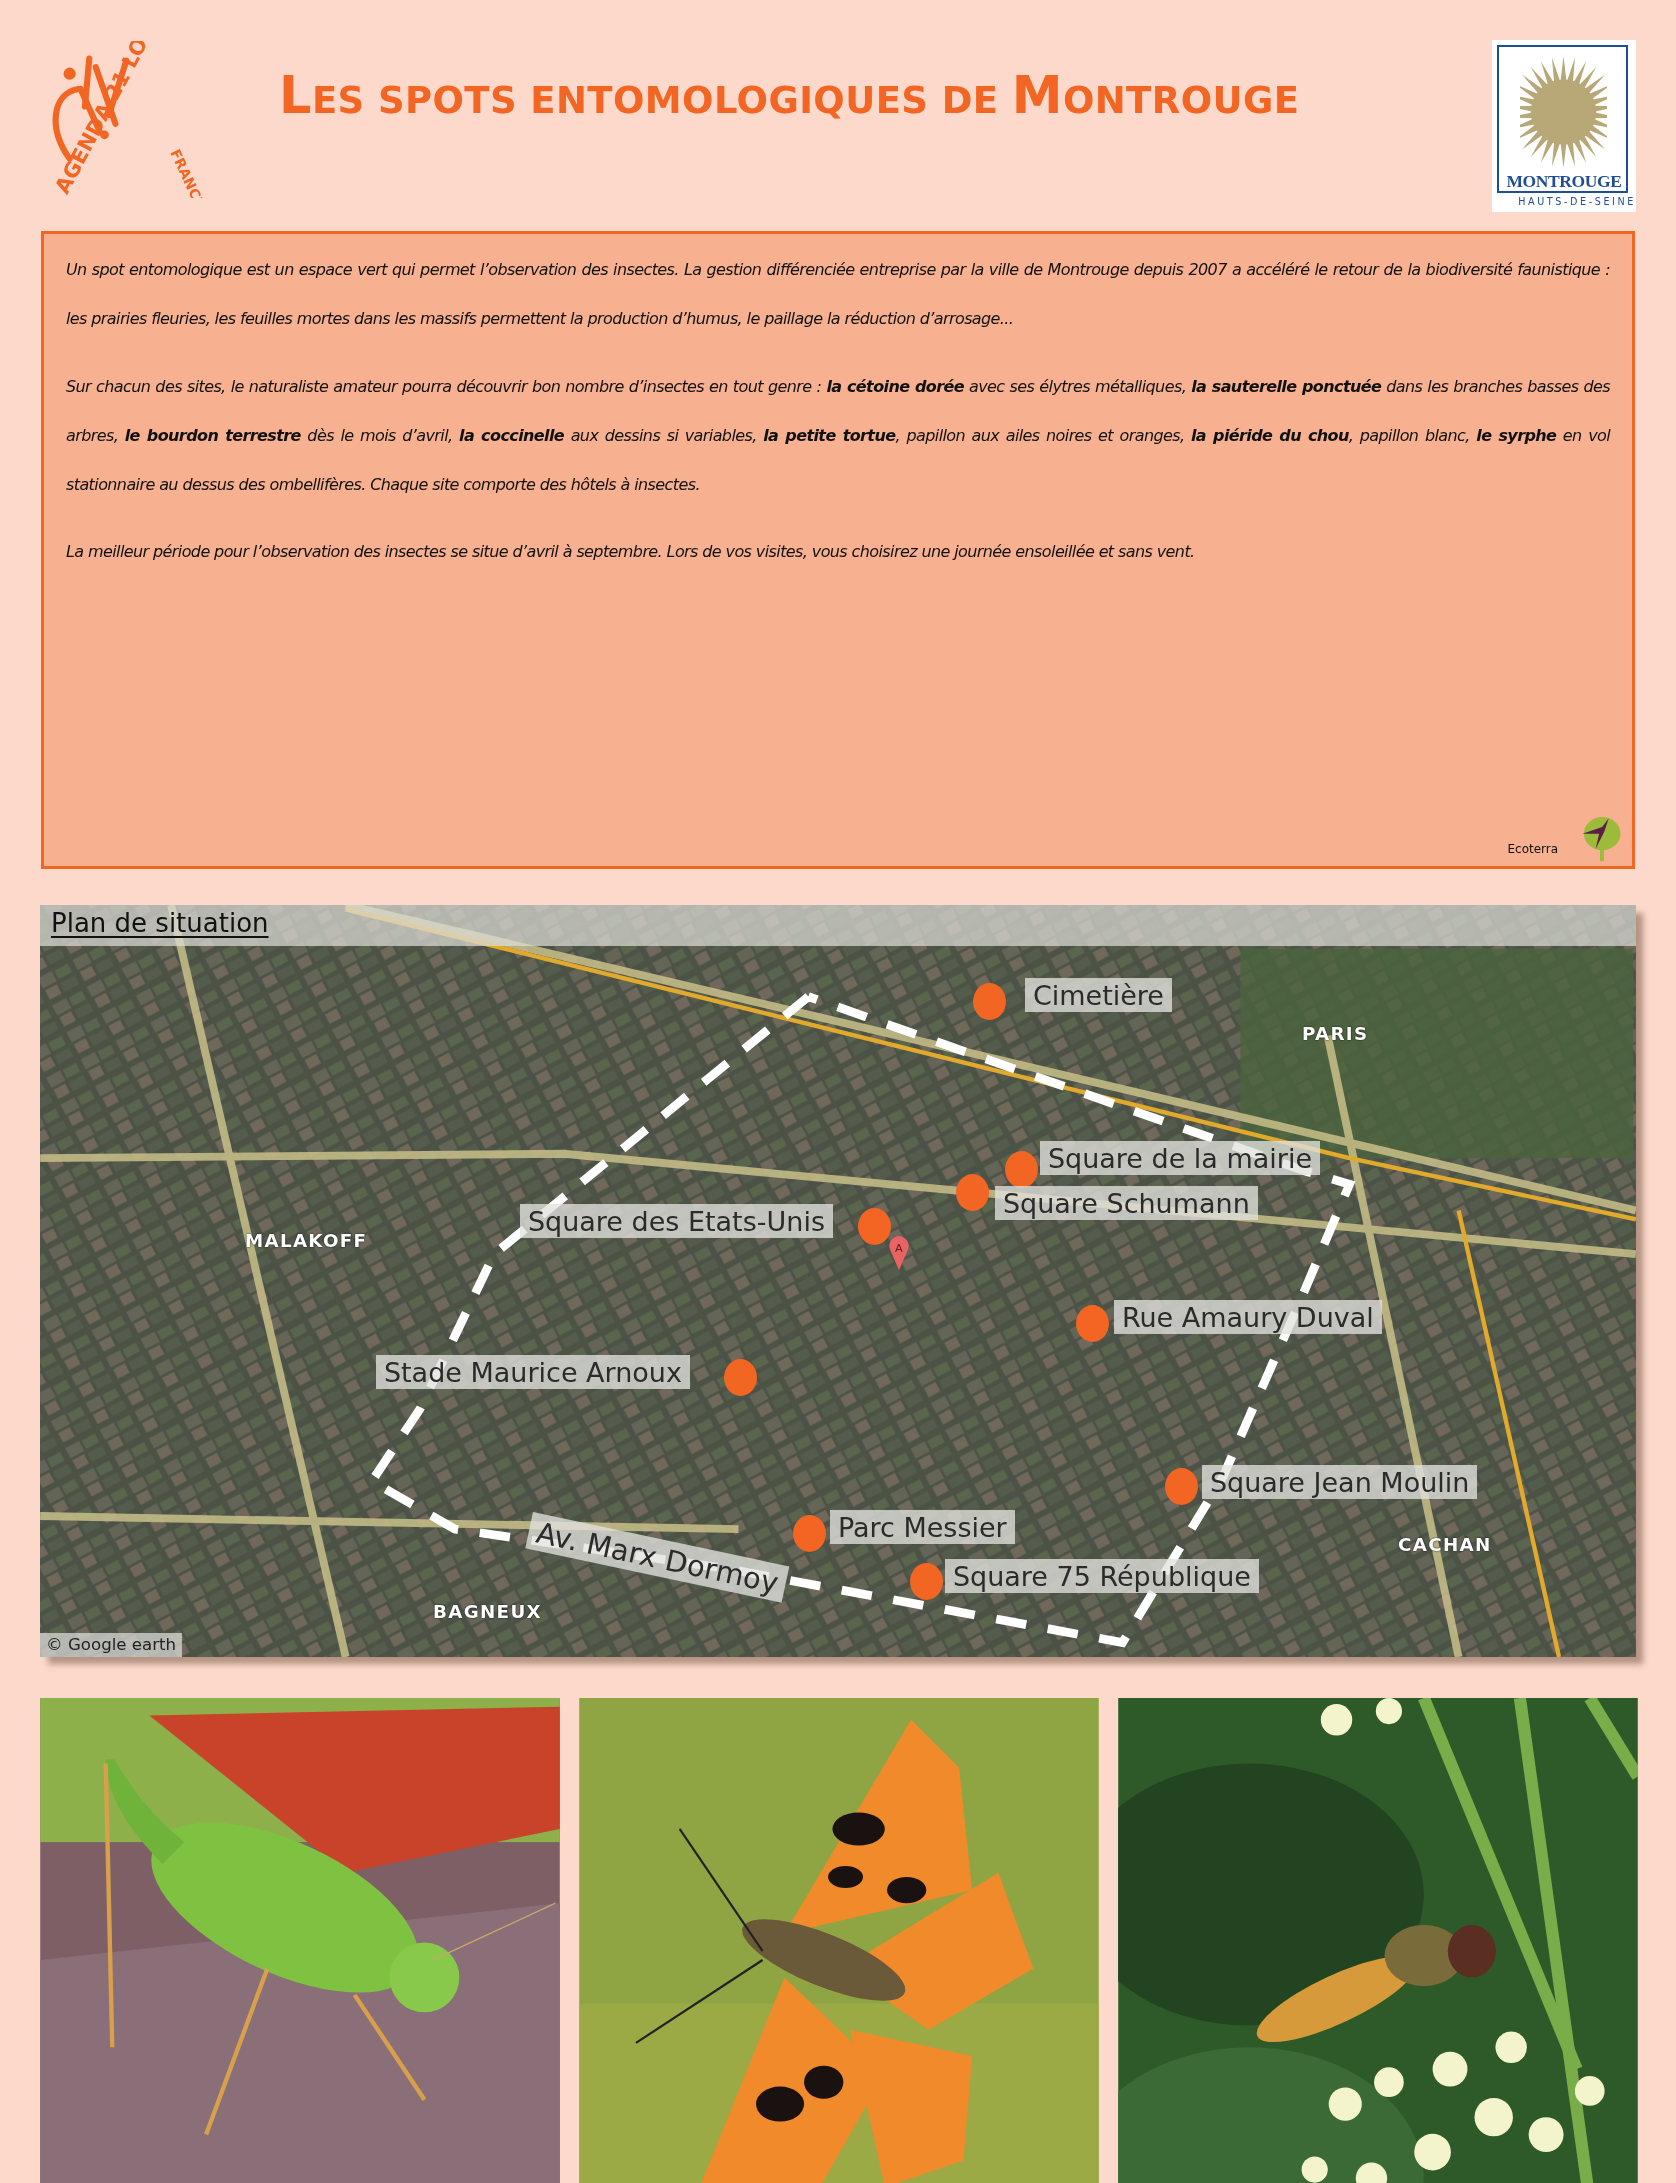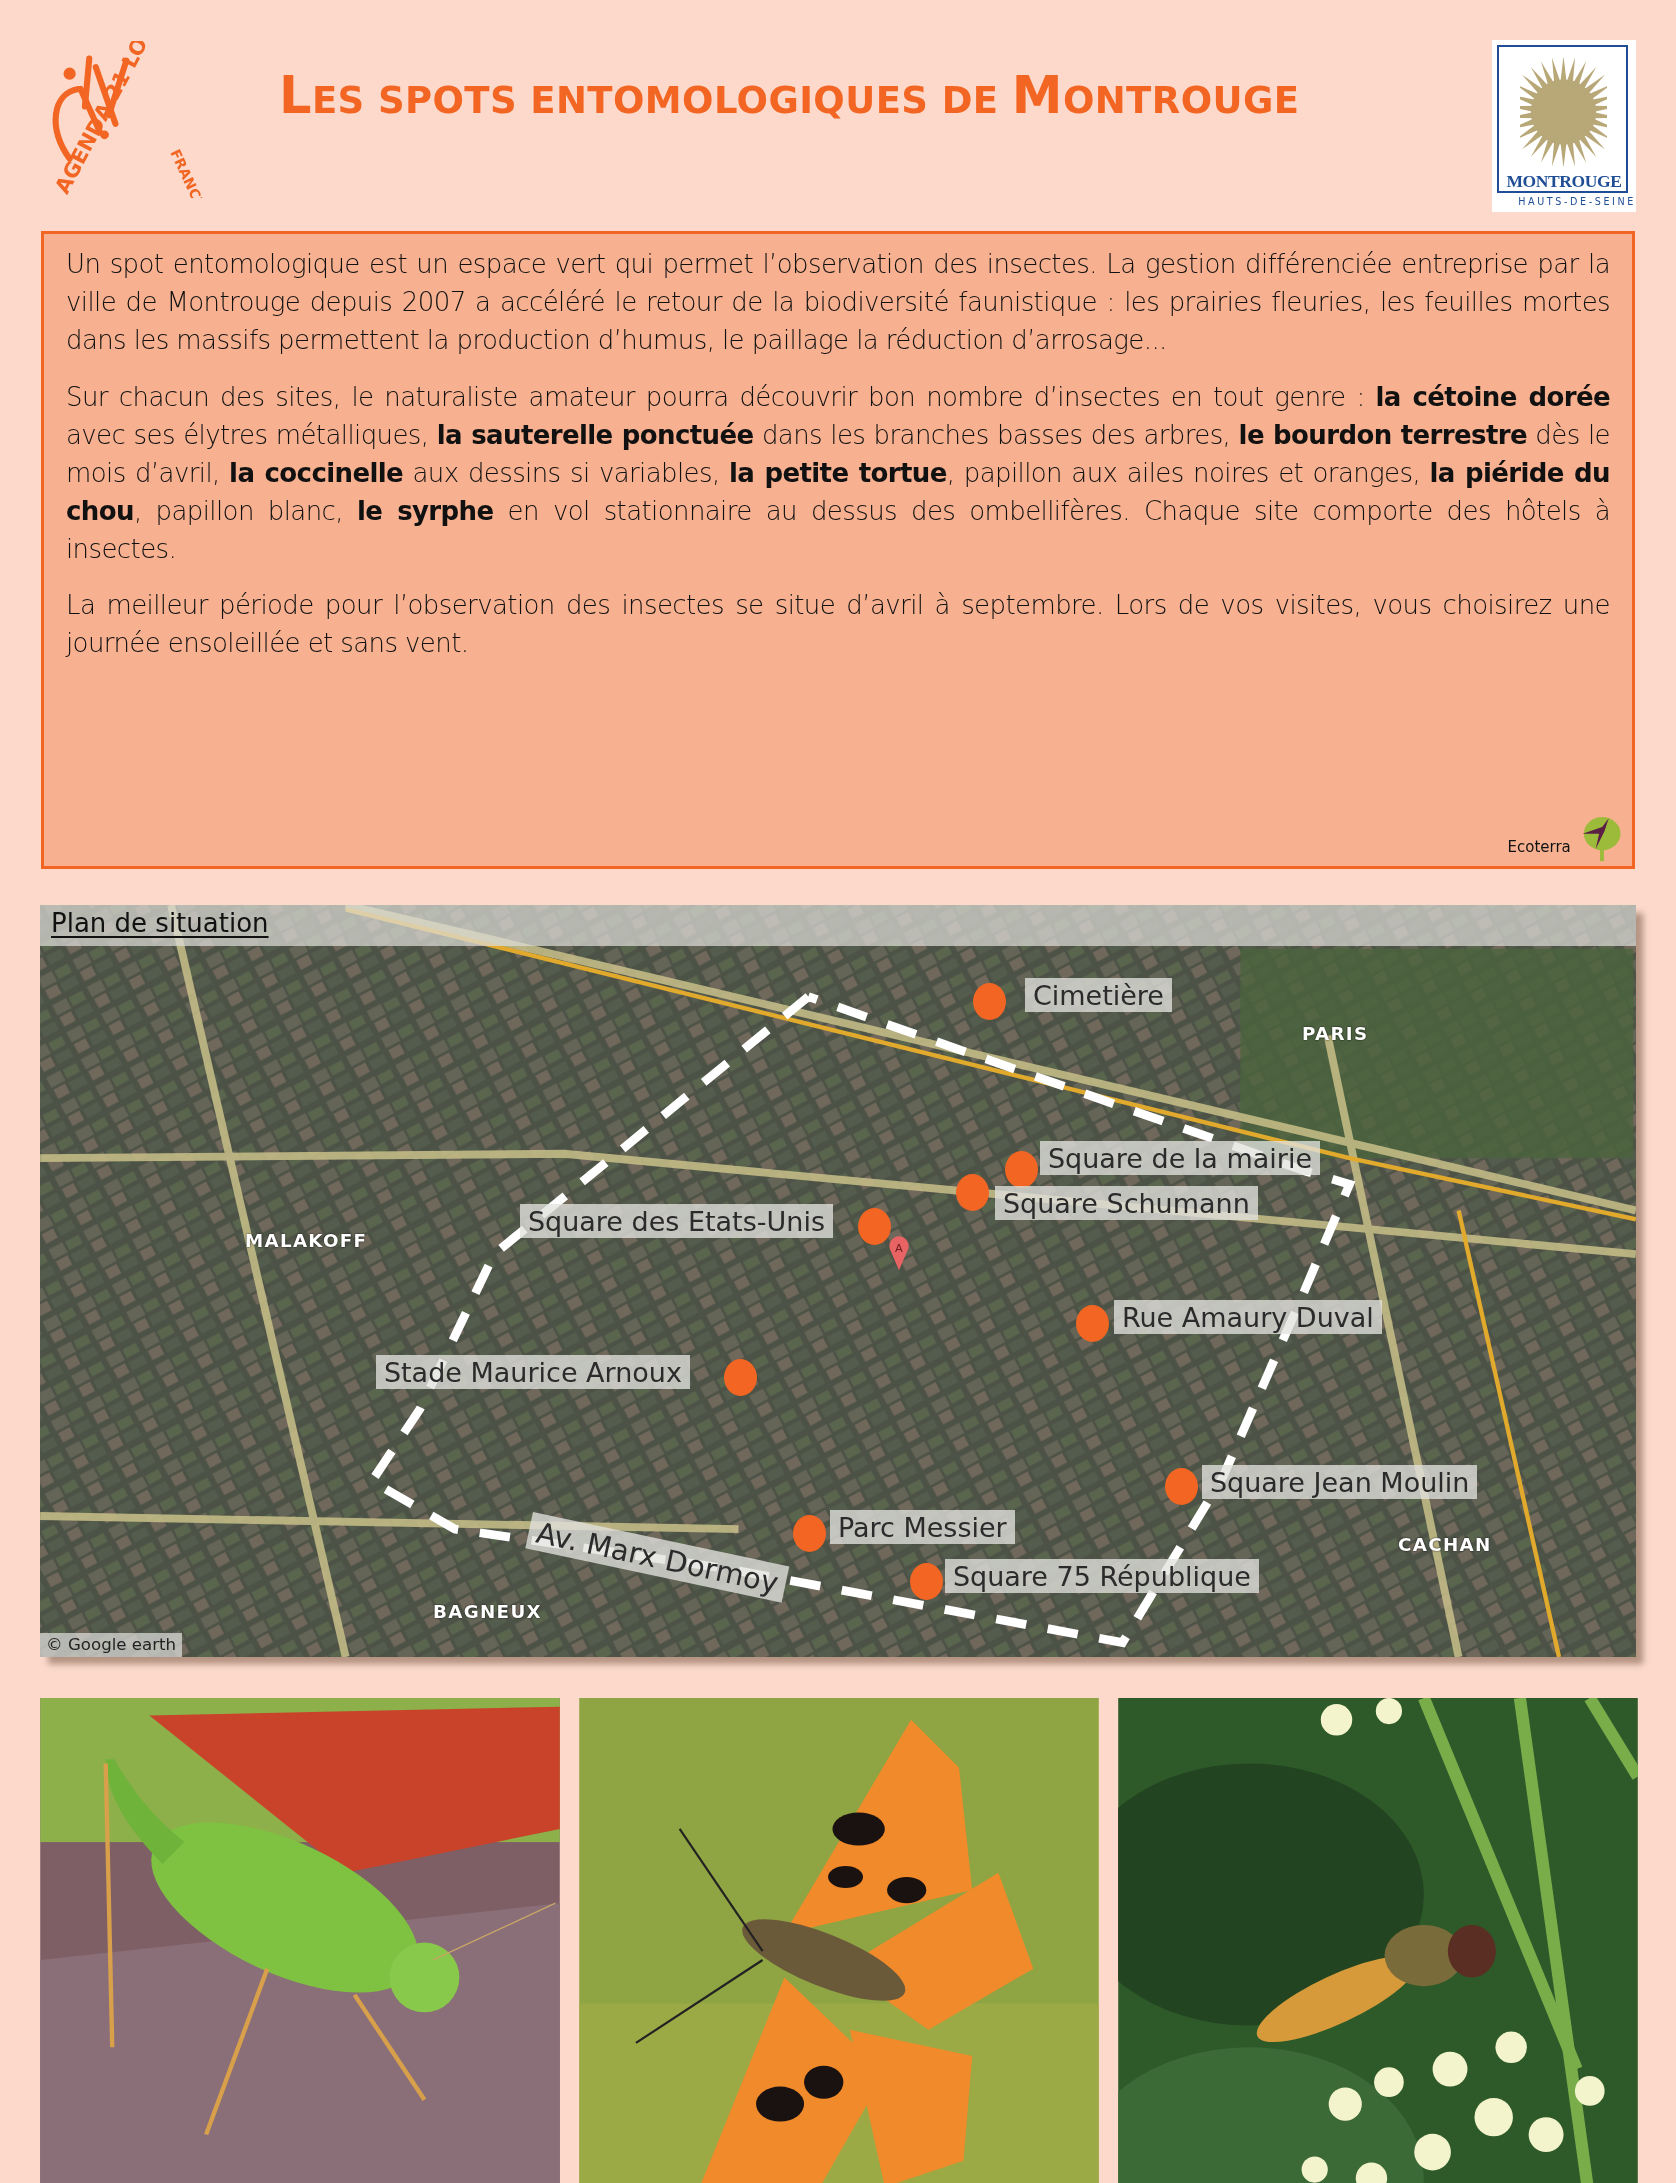--- a/index.html
+++ b/index.html
@@ -33,26 +33,26 @@
     color:#1f4e96; font-size:9.6px; letter-spacing:2.6px; font-family:"DejaVu Sans", sans-serif;
   }
 
   
   #intro-box {
     left:41px; top:231px; width:1594px; height:638px; box-sizing:border-box;
     background:#f7b190; border:3.9px solid #f26522;
     padding:11.4px 22px 0 22px;
   }
   #intro-box p {
-    margin:0 0 18.3px 0; font-family:"DejaVu Sans", sans-serif; font-size:26px; line-height:38px;
-    text-align:justify; font-weight:300; letter-spacing:-0.6px;
+    margin:0 0 18.3px 0; font-family:"DejaVu Sans", sans-serif; font-size:16px; line-height:49px;
+    text-align:justify; font-weight:300; letter-spacing:-0.6px;font-style:italic;
   }
   #intro-box b { font-weight:bold; }
   #ecoterra { right:10.5px; bottom:4.4px; width:114px; height:48px; }
-  #ecoterra .label { position:absolute; left:0; bottom:6.1px; font-size:15px; }
+  #ecoterra .label { position:absolute; left:0; bottom:6.1px; font-size:12px; }
 
   
   #map-section {
     left:40px; top:905px; width:1596px; height:752px;
     box-shadow:7.9px 7.9px 6.1px rgba(120,90,70,0.55);
     overflow:hidden; background:#5a5f52;
   }
   #map-title-band {
     position:absolute; left:0; top:0; width:100%; height:41px; background:rgba(220,220,215,0.72);
   }

